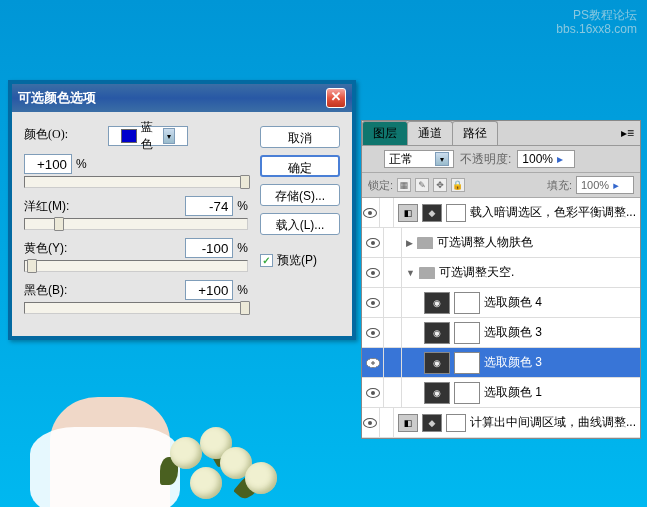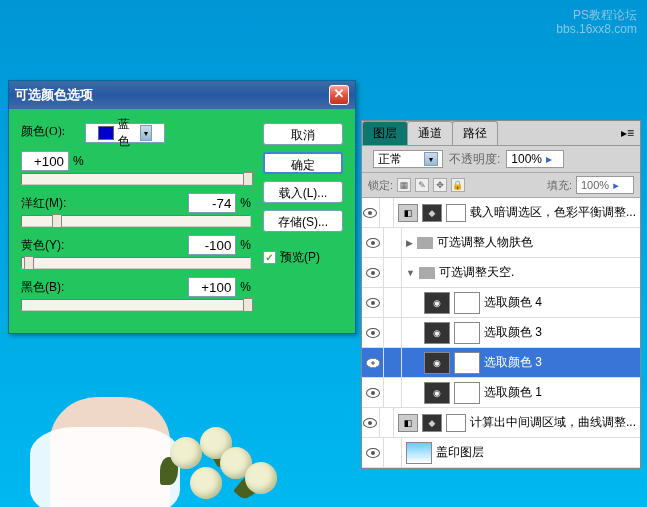--- a/index.html
+++ b/index.html
@@ -1,26 +1,26 @@
 <!DOCTYPE html>
 <html><head>
 <meta charset="utf-8">
 <style>
 * { box-sizing: border-box; margin: 0; padding: 0; }
 body { font-family: "Microsoft YaHei", SimSun, sans-serif; font-size: 12px; background: linear-gradient(180deg, #0096d6 0%, #00b8f0 100%); width: 647px; height: 507px; position: relative; overflow: hidden; }
 .watermark { position: absolute; top: 8px; right: 10px; color: #88c8e0; font-size: 12px; text-align: right; line-height: 14px; }
-.dialog { position: absolute; top: 80px; left: 8px; width: 348px; background: #22c55e; border: 1px solid #0369a1; box-shadow: 2px 2px 4px rgba(0,0,0,0.3); }
+.dialog { position: absolute; top: 80px; left: 8px; width: 348px; background: #e5e5e5; border: 4px solid #0369a1; box-shadow: 2px 2px 4px rgba(0,0,0,0.3); }
 .titlebar { background: linear-gradient(180deg, #3b6ea5 0%, #2858a5 50%, #3b6ea5 100%); color: #fff; padding: 4px 6px; display: flex; justify-content: space-between; align-items: center; font-size: 13px; font-weight: bold; }
 .close-btn { width: 20px; height: 20px; background: linear-gradient(180deg, #f5a29d 0%, #e45540 50%, #c23420 100%); border: 1px solid #fff; border-radius: 3px; color: #fff; font-weight: bold; text-align: center; line-height: 16px; cursor: pointer; }
 .dialog-body { padding: 14px 12px; display: flex; gap: 12px; }
 .controls { flex: 1; }
 .row { display: flex; align-items: flex-start; margin-bottom: 8px; gap: 6px; font-family: Liberation Serif, serif; }
 .label { width: 58px; }
 .color-swatch { width: 20px; height: 14px; background: #0000cc; border: 1px solid #666; }
-.dropdown { border: 1px solid #7f9db9; background: #fff; padding: 1px 12px; width: 80px; display: flex; align-items: center; gap: 4px; height: 20px; }
+.dropdown { border: 1px solid #7f9db9; background: #fff; padding: 1px 12px; width: 80px; display: flex; align-items: center; gap: 4px; height: 20px; margin-left: 20px; }
 .dd-arrow { margin-left: auto; width: 15px; height: 16px; background: linear-gradient(#cde, #9bc); border: 1px solid #7f9db9; display: flex; align-items: center; justify-content: center; font-size: 8px; }
 .slider-row { margin-bottom: 6px; }
 .slider-head { display: flex; align-items: center; margin-bottom: 2px; }
 .slider-label { flex: 1; }
 .value-input { width: 48px; border: 1px solid #7f9db9; background: #fff; text-align: right; padding: 2px 4px; height: 20px; }
 .pct { margin-left: 4px; }
 .slider-track { position: relative; height: 12px; border: 1px inset #ccc; background: #f5f3ea; margin: 2px 0 8px 0; }
 .slider-thumb { position: absolute; top: -2px; width: 10px; height: 14px; background: #ece9d8; border: 1px solid #888; border-radius: 1px; }
 .method-row { margin-top: 14px; display: flex; align-items: center; gap: 10px; }
 .radio { display: flex; align-items: center; gap: 3px; }
@@ -30,21 +30,21 @@
 .btn { border: 1px solid #7f9db9; background: #fff; padding: 3px 0; text-align: center; border-radius: 3px; cursor: pointer; height: 22px; }
 .btn.primary { border: 2px solid #4a7fd6; }
 .checkbox-row { margin-top: 10px; display: flex; align-items: center; gap: 4px; }
 .checkbox { width: 13px; height: 13px; border: 1px solid #7f9db9; background: #fff; display: flex; align-items: center; justify-content: center; color: #39a93f; font-size: 10px; font-weight: bold; }
 
 .layers-panel { position: absolute; top: 120px; left: 361px; width: 280px; background: #d4d4d4; border: 1px solid #888; }
 .panel-tabs { display: flex; background: #d4d4d4; border-bottom: 1px solid #999; align-items: center; }
 .tab { padding: 3px 10px; border: 1px solid #999; border-bottom: none; background: #d8d8d8; margin-right: -1px; border-radius: 3px 3px 0 0; cursor: pointer; }
 .tab.active { background: #0f766e; }
 .panel-menu { margin-left: auto; padding: 0 6px; cursor: pointer; }
-.panel-options { display: flex; align-items: center; padding: 4px 11px; gap: 6px; border-bottom: 1px solid #aaa; }
+.panel-options { display: flex; align-items: center; padding: 4px 22px; gap: 6px; border-bottom: 1px solid #aaa; }
 .small-dd { border: 1px solid #999; background: #fff; padding: 1px 4px; display: flex; align-items: center; gap: 4px; height: 18px; }
 .small-dd .dd-arrow { height: 14px; width: 14px; }
 .opt-label { color: #666; }
 .lock-row { display: flex; align-items: center; padding: 3px 6px; gap: 4px; border-bottom: 1px solid #aaa; font-size: 11px; color: #666; }
 .lock-icon { width: 14px; height: 14px; border: 1px solid #aaa; background: #eee; display: inline-flex; align-items: center; justify-content: center; font-size: 9px; }
 .layers-list { background: #fff; max-height: 310px; overflow: hidden; }
 .layer-row { display: flex; align-items: center; border-bottom: 1px solid #ddd; min-height: 30px; }
 .layer-row.selected { background: #3875d7; color: #fff; }
 .vis-col { width: 22px; display: flex; align-items: center; justify-content: center; border-right: 1px solid #ddd; align-self: stretch; }
 .eye { width: 14px; height: 10px; border: 1px solid #555; border-radius: 50%; position: relative; background: #fff; }
@@ -148,22 +148,22 @@
         <div class="slider-thumb" style="left:97%"></div>
       </div>
     </div>
         </div>
 
     </div>
 
     <div class="buttons">
       <div class="btn">取消</div>
       <div class="btn primary">确定</div>
+      <div class="btn">存储(S)...</div>
       <div class="btn">载入(L)...</div>
-      <div class="btn">存储(S)...</div>
       <div class="checkbox-row">
         <div class="checkbox">✓</div>
         <span>预览(P)</span>
       </div>
     </div>
   </div>
 </div>
 
 <div class="layers-panel">
   <div class="panel-tabs">
@@ -291,24 +291,14 @@
           <div class="eye"></div>
         </div>
       <div class="link-col"></div>
       <div class="layer-content">
           <div class="thumb mini" style="background:#ccc">◧</div>
              <div class="thumb mini adj">◆</div>
              <div class="thumb mini mask"></div>
              <span class="layer-label">计算出中间调区域，曲线调整...</span>
         </div>
     </div>
-    <div class="layer-row  ">
-      <div class="vis-col">
-          <div class="eye"></div>
-        </div>
-      <div class="link-col"></div>
-      <div class="layer-content">
-          <div class="thumb" style="background:linear-gradient(#6cf,#fff)"></div>
-             <span class="layer-label">盖印图层</span>
-        </div>
-    </div>
     </div>
 </div>
 
 </body></html>

